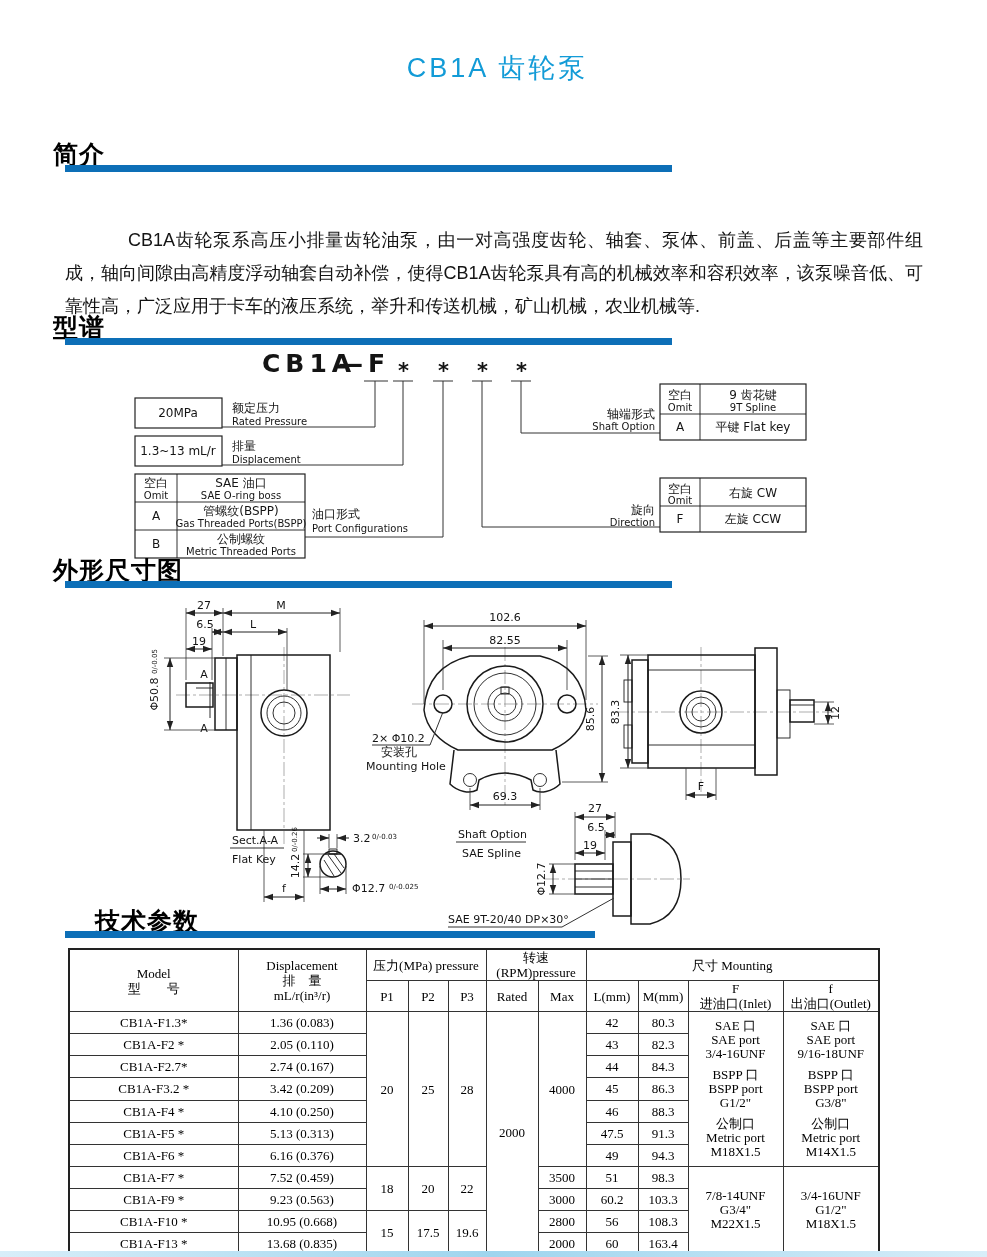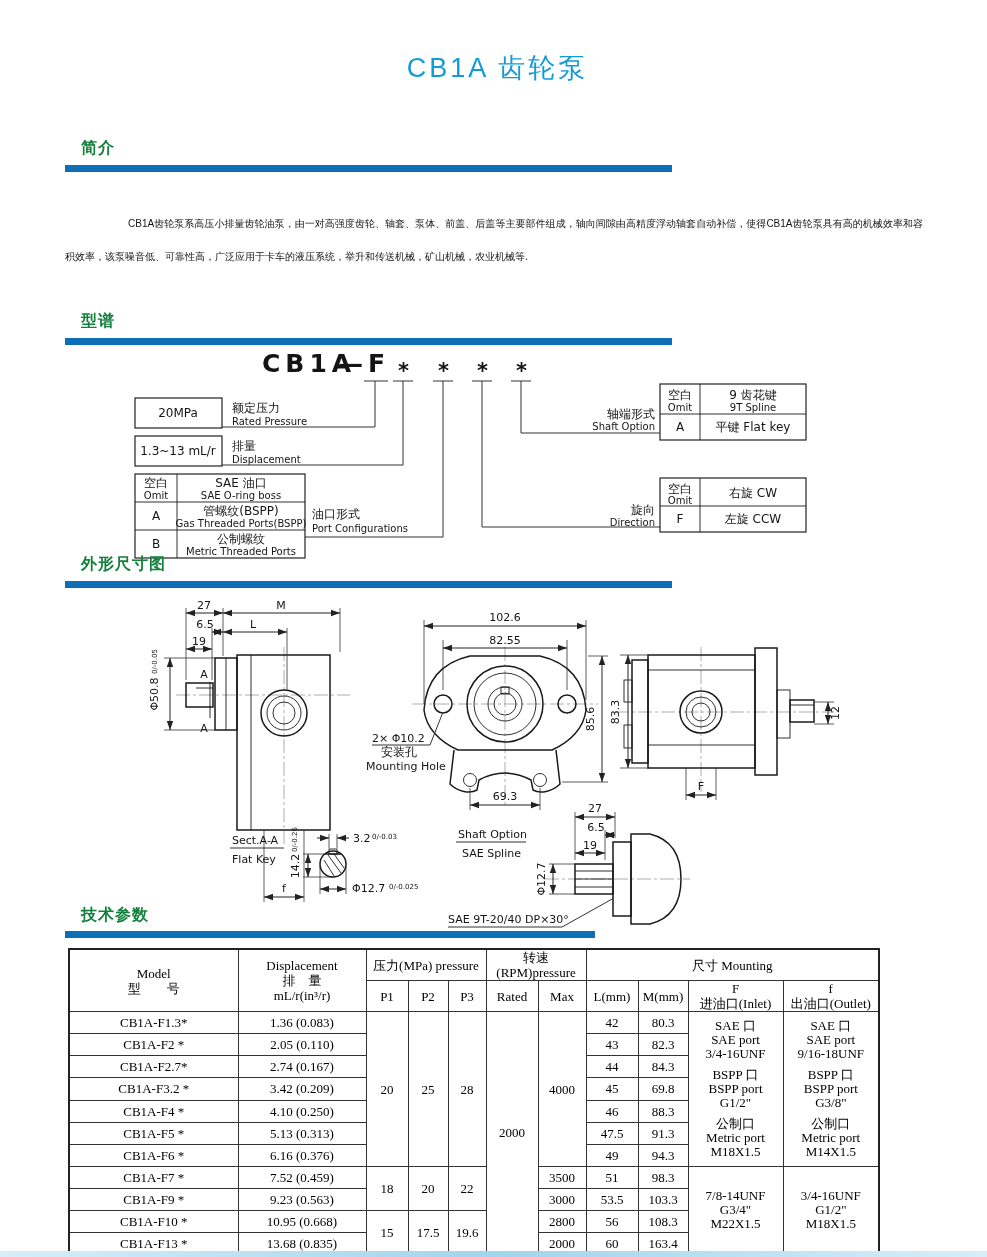--- a/index.html
+++ b/index.html
@@ -1,22 +1,22 @@
 <!DOCTYPE html>
 <html><head>
 <meta charset="utf-8">
 <style>
   html,body{margin:0;padding:0;background:#fff;}
   .page{position:relative;width:987px;height:1257px;background:#fff;overflow:hidden;
         font-family:"Liberation Sans","DejaVu Sans",sans-serif;color:#111;}
   .doc-title{position:absolute;top:50px;left:4px;width:100%;text-align:center;
         font-size:27px;font-weight:normal;letter-spacing:3px;color:#129bd7;}
-  .sec-head{position:absolute;left:81px;font-size:16px;font-weight:bold;color:#15803d;letter-spacing:1px;}
+  .sec-head{position:absolute;left:53px;font-size:25px;font-weight:bold;color:#000000;letter-spacing:1px;}
   .sec-bar{position:absolute;left:65px;height:7px;background:#0d6fb7;}
-  .intro{position:absolute;left:65px;top:207px;width:858px;font-size:10px;line-height:33px;
+  .intro{position:absolute;left:65px;top:224px;width:858px;font-size:18px;line-height:33px;
         text-align:justify;text-indent:63px;color:#141414;}
   svg{position:absolute;left:0;}
   svg text{fill:#141414;}
   .part{stroke:#1a1a1a;stroke-width:1.5;fill:none;}
   .thin{stroke:#1a1a1a;stroke-width:0.9;fill:none;}
   .cl{stroke:#8a8a8a;stroke-width:0.7;stroke-dasharray:14 3 3 3;fill:none;}
   .ext{stroke:#333;stroke-width:0.8;fill:none;}
   .diml{stroke:#222;stroke-width:1;fill:none;}
   .lead{stroke:#333;stroke-width:1;fill:none;}
   .tbox{stroke:#222;stroke-width:1.2;fill:none;}
@@ -287,21 +287,21 @@
       <path class="ext" d="M575,272H549 M575,302H549"></path>
       <line class="diml" x1="553" y1="272" x2="553" y2="302" marker-start="url(#ar)" marker-end="url(#ar)"></line>
       <g transform="translate(545,287) rotate(-90)">
         <text class="dim" text-anchor="middle">Φ12.7</text>
       </g>
       <text class="dim" x="448" y="331">SAE 9T-20/40 DP×30°</text>
       <path class="lead" d="M448,335H562L614,306"></path>
     </g>
   </svg>
 
-  <div class="sec-head" style="top:905px;">技术参数</div>
+  <div class="sec-head" style="top:905px;margin-left:42px;">技术参数</div>
   <div class="sec-bar" style="top:931px;width:530px;"></div>
 
   <table class="specs">
     <colgroup>
       <col style="width:169px">
         <col style="width:128px">
         <col style="width:42px">
         <col style="width:40px">
       <col style="width:38px">
         <col style="width:52px">
@@ -397,21 +397,21 @@
     <tr class="dr">
       <td>CB1A-F2.7*</td>
       <td>2.74 (0.167)</td>
       <td>44</td>
       <td>84.3</td>
     </tr>
     <tr class="dr">
       <td>CB1A-F3.2 *</td>
       <td>3.42 (0.209)</td>
       <td>45</td>
-      <td>69.8</td>
+      <td>86.3</td>
     </tr>
     <tr class="dr">
       <td>CB1A-F4 *</td>
       <td>4.10 (0.250)</td>
       <td>46</td>
       <td>88.3</td>
     </tr>
     <tr class="dr">
       <td>CB1A-F5 *</td>
       <td>5.13 (0.313)</td>
@@ -441,21 +441,21 @@
       <td rowspan="4" class="port-cell">
         <div>3/4-16UNF</div>
         <div>G1/2"</div>
         <div>M18X1.5</div>
       </td>
     </tr>
     <tr class="dr">
       <td>CB1A-F9 *</td>
       <td>9.23 (0.563)</td>
       <td>3000</td>
-      <td>53.5</td>
+      <td>60.2</td>
       <td>103.3</td>
     </tr>
     <tr class="dr">
       <td>CB1A-F10 *</td>
       <td>10.95 (0.668)</td>
       <td rowspan="2">15</td>
       <td rowspan="2">17.5</td>
       <td rowspan="2">19.6</td>
       <td>2800</td>
       <td>56</td>

